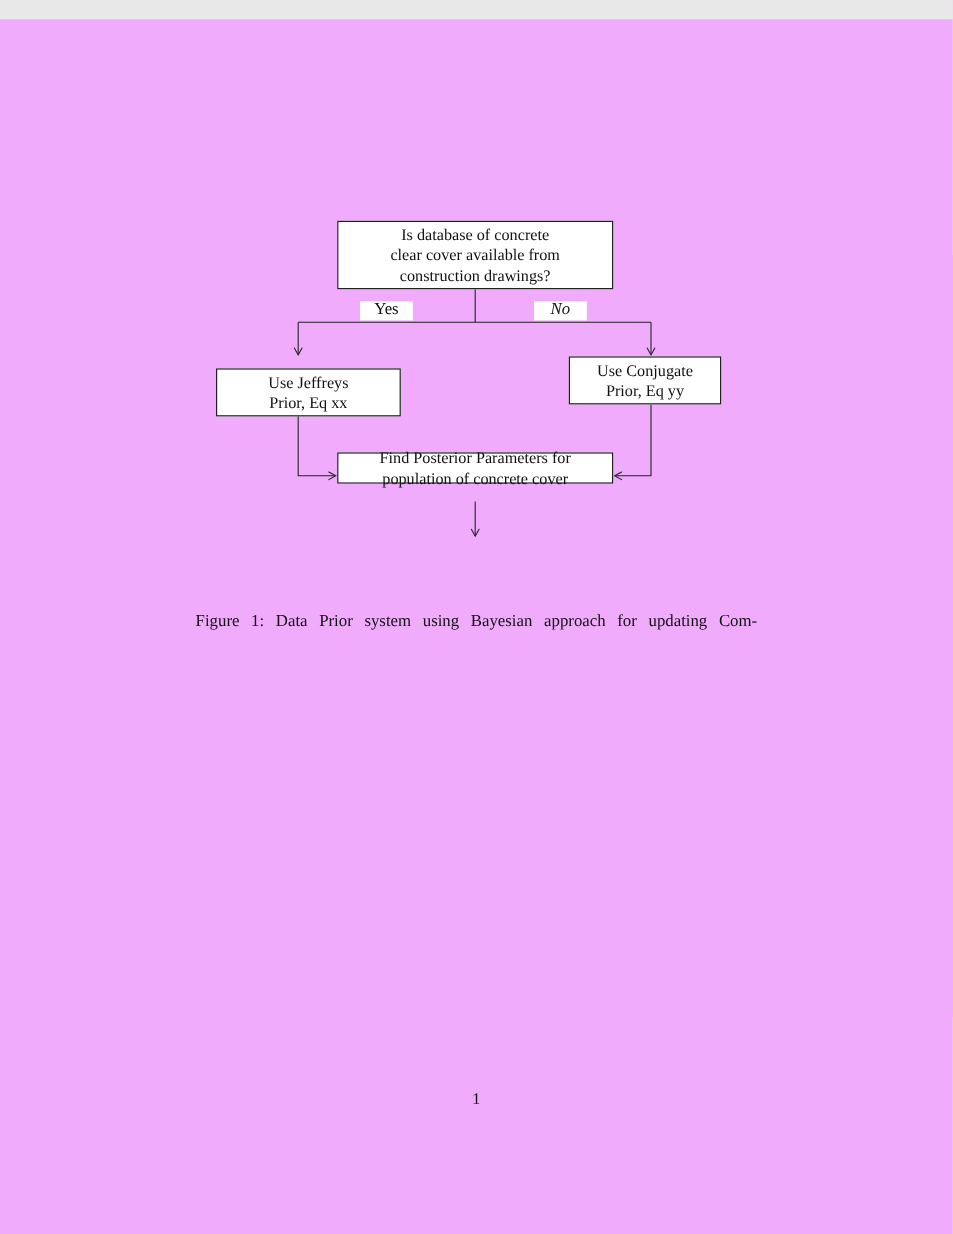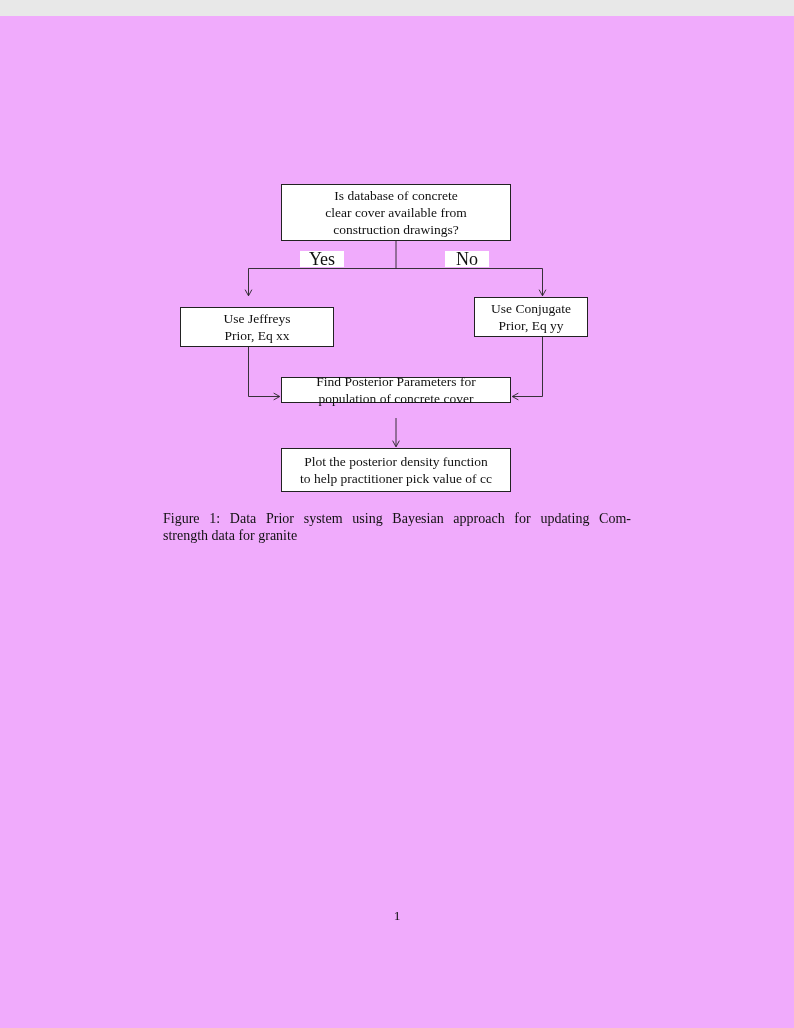--- a/index.html
+++ b/index.html
@@ -21,33 +21,33 @@
     display: flex;
     align-items: center;
     justify-content: center;
     text-align: center;
     white-space: pre-line;
     font-size: 13.5px;
     line-height: 17px;
   }
   .node-question { left: 281px; top: 168px; width: 230px; height: 57px; }
   .node-jeffreys { left: 180px; top: 291px; width: 154px; height: 40px; }
-  .node-conjugate { left: 474px; top: 281px; width: 114px; height: 40px; }
+  .node-conjugate { left: 474px; top: 281px; width: 127px; height: 40px; }
   .node-posterior { left: 281px; top: 361px; width: 230px; height: 26px; }
   .node-plot { left: 281px; top: 432px; width: 230px; height: 44px; }
   .edge-label {
     position: absolute;
     width: 44px;
     text-align: center;
-    font-size: 18px;
+    font-size: 14px;
     line-height: 16px;
     background: #ffffff;
   }
   .edge-label-yes { left: 300px; top: 235px; }
-  .edge-label-no  { left: 445px; top: 235px; }
+  .edge-label-no  { left: 445px; top: 235px; font-style: italic; }
   .caption {
     position: absolute;
     left: 163px; top: 494px; width: 468px;
     font-size: 14px;
     line-height: 17.3px;
     text-align: justify;
   }
   .cap-line { display: block; }
   .cap-just { text-align-last: justify; }
   .math { font-style: italic; }
@@ -100,23 +100,20 @@
 
   <div class="node node-jeffreys">Use Jeffreys
 Prior, Eq xx</div>
 
   <div class="node node-conjugate">Use Conjugate
 Prior, Eq yy</div>
 
   <div class="node node-posterior">Find Posterior Parameters for
 population of concrete cover</div>
 
-  <div class="node node-plot">Plot the posterior density function
-to help practitioner pick value of cc</div>
 
   <div class="caption">
     <span class="cap-line cap-just">Figure 1: Data Prior system using Bayesian approach for updating Com-</span>
-    <span class="cap-line">strength data for granite</span>
   </div>
 
   <div class="page-number">1</div>
 
 </div>
 
 </body></html>

